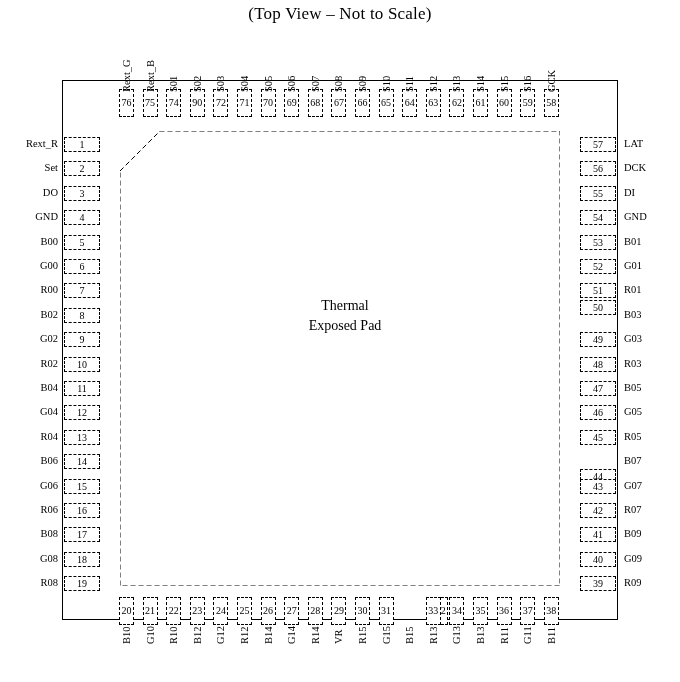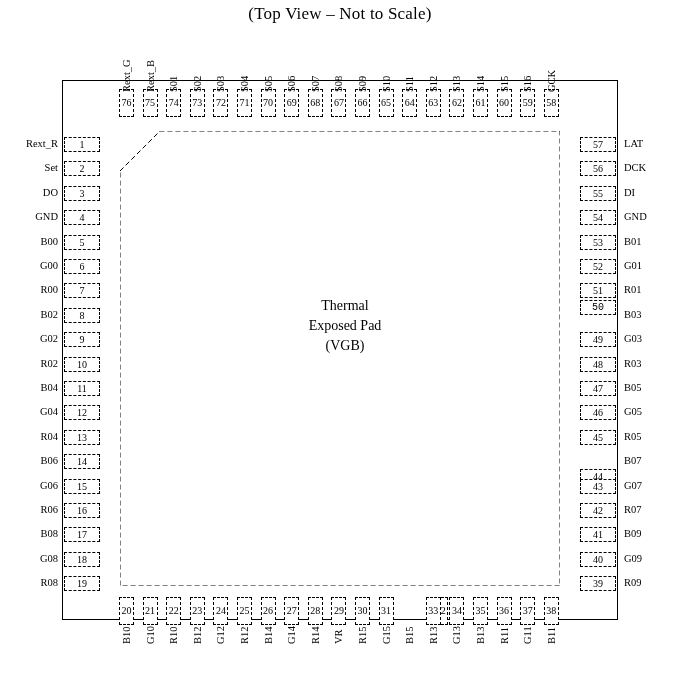--- a/index.html
+++ b/index.html
@@ -113,21 +113,20 @@
 
   <div class="die-outline">
     <svg width="440" height="455" viewBox="0 0 440 455" xmlns="http://www.w3.org/2000/svg">
       <path d="M 0,40 L 40,0 L 440,0 L 440,455 L 0,455 Z" fill="none" stroke="#000" stroke-width="1" stroke-dasharray="5,3"></path>
     </svg>
   </div>
 
   <div class="center-label">
     <div>Thermal</div>
     <div>Exposed Pad</div>
-    <div>(VGB)</div>
   </div>
 
   <div id="pins-layer">
       <div class="pin h" style="left: 64px; top: 137px;">1</div>
       <div class="lbl left" style="left: 2px; top: 138px;">Rext_R</div>
       <div class="pin h" style="left: 64px; top: 161.4px;">2</div>
       <div class="lbl left" style="left: 2px; top: 162.4px;">Set</div>
       <div class="pin h" style="left: 64px; top: 185.8px;">3</div>
       <div class="lbl left" style="left: 2px; top: 186.8px;">DO</div>
       <div class="pin h" style="left: 64px; top: 210.2px;">4</div>
@@ -169,21 +168,21 @@
       <div class="pin h" style="left: 580px; top: 185.8px;">55</div>
       <div class="lbl right" style="left: 624px; top: 186.8px;">DI</div>
       <div class="pin h" style="left: 580px; top: 210.2px;">54</div>
       <div class="lbl right" style="left: 624px; top: 211.2px;">GND</div>
       <div class="pin h" style="left: 580px; top: 234.6px;">53</div>
       <div class="lbl right" style="left: 624px; top: 235.6px;">B01</div>
       <div class="pin h" style="left: 580px; top: 259px;">52</div>
       <div class="lbl right" style="left: 624px; top: 260px;">G01</div>
       <div class="pin h" style="left: 580px; top: 283.4px;">51</div>
       <div class="lbl right" style="left: 624px; top: 284.4px;">R01</div>
-      <div class="pin h" style="left: 580px; top: 300px; font-family: Liberation Mono, monospace;">50</div>
+      <div class="pin h" style="left: 580px; top: 300px;">50</div>
       <div class="lbl right" style="left: 624px; top: 308.8px;">B03</div>
       <div class="pin h" style="left: 580px; top: 332.2px;">49</div>
       <div class="lbl right" style="left: 624px; top: 333.2px;">G03</div>
       <div class="pin h" style="left: 580px; top: 356.6px;">48</div>
       <div class="lbl right" style="left: 624px; top: 357.6px;">R03</div>
       <div class="pin h" style="left: 580px; top: 381px;">47</div>
       <div class="lbl right" style="left: 624px; top: 382px;">B05</div>
       <div class="pin h" style="left: 580px; top: 405.4px;">46</div>
       <div class="lbl right" style="left: 624px; top: 406.4px;">G05</div>
       <div class="pin h" style="left: 580px; top: 429.8px;">45</div>
@@ -237,21 +236,21 @@
       <div class="pin v" style="left: 520.2px; top: 597px;">37</div>
       <div class="lbl vert" style="left: 533.2px; top: 633px;">G11</div>
       <div class="pin v" style="left: 543.8px; top: 597px;">38</div>
       <div class="lbl vert" style="left: 556.8px; top: 633px;">B11</div>
       <div class="pin v" style="left: 119px; top: 89px;">76</div>
       <div class="lbl vert" style="left: 132px; top: 81px;">Rext_G</div>
       <div class="pin v" style="left: 142.6px; top: 89px;">75</div>
       <div class="lbl vert" style="left: 155.6px; top: 81px;">Rext_B</div>
       <div class="pin v" style="left: 166.2px; top: 89px;">74</div>
       <div class="lbl vert" style="left: 179.2px; top: 81px;">S01</div>
-      <div class="pin v" style="left: 189.8px; top: 89px;">73</div>
+      <div class="pin v" style="left: 189.8px; top: 89px;">90</div>
       <div class="lbl vert" style="left: 202.8px; top: 81px;">S02</div>
       <div class="pin v" style="left: 213.4px; top: 89px;">72</div>
       <div class="lbl vert" style="left: 226.4px; top: 81px;">S03</div>
       <div class="pin v" style="left: 237px; top: 89px;">71</div>
       <div class="lbl vert" style="left: 250px; top: 81px;">S04</div>
       <div class="pin v" style="left: 260.6px; top: 89px;">70</div>
       <div class="lbl vert" style="left: 273.6px; top: 81px;">S05</div>
       <div class="pin v" style="left: 284.2px; top: 89px;">69</div>
       <div class="lbl vert" style="left: 297.2px; top: 81px;">S06</div>
       <div class="pin v" style="left: 307.8px; top: 89px;">68</div>

